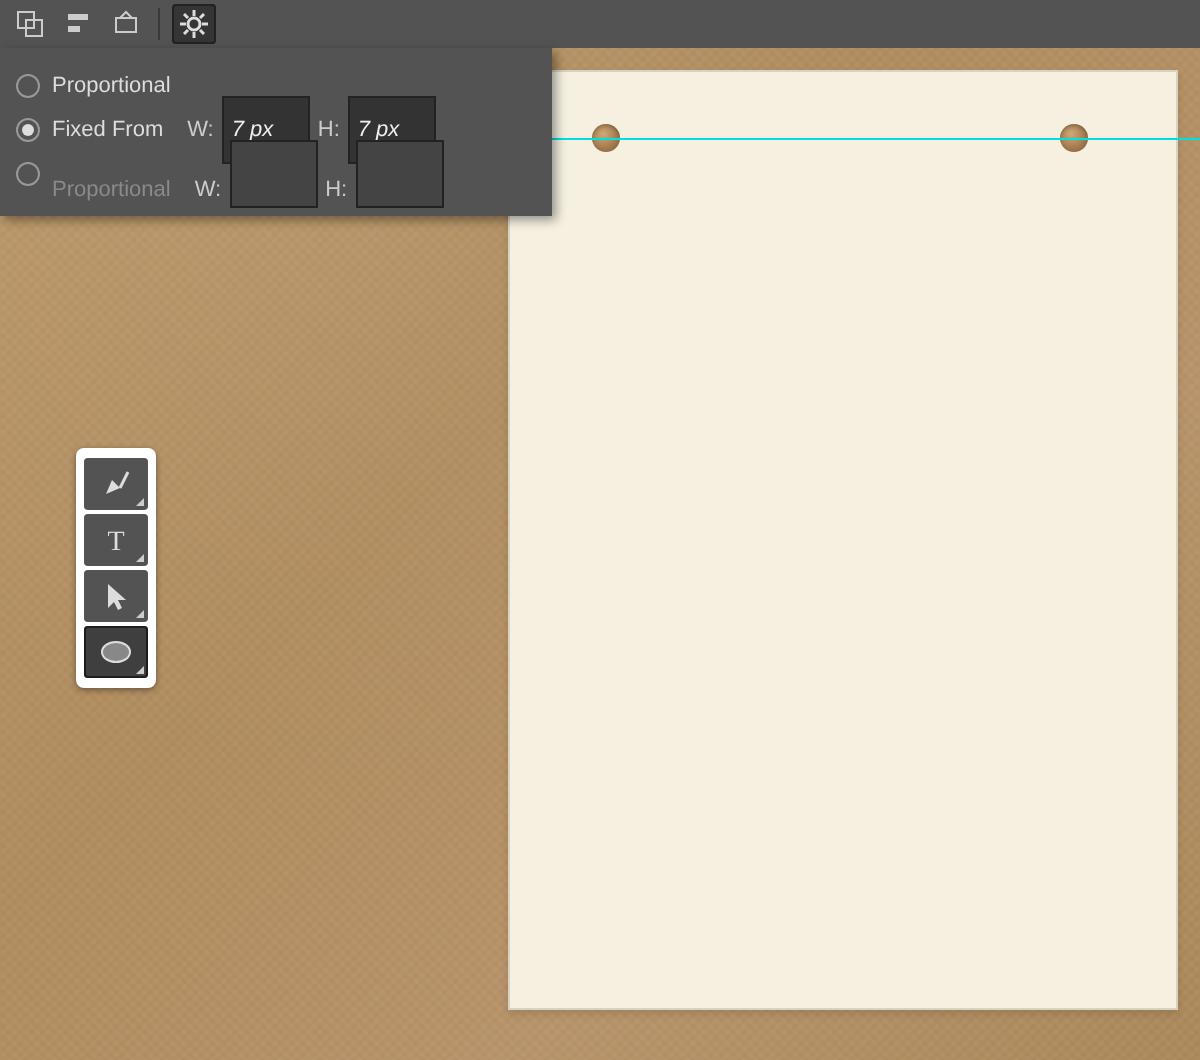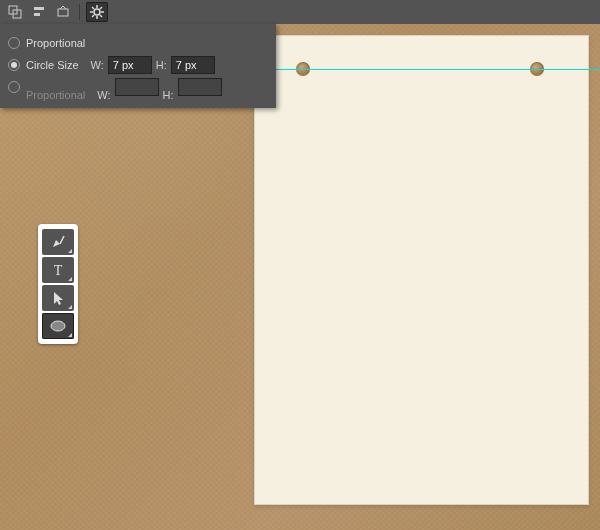--- a/index.html
+++ b/index.html
@@ -96,23 +96,24 @@
     width: 6px; height:6px; border-radius:50%; background:#ddd;
   }
   .lbl { flex: 0 0 auto; }
   .disabled { color: #8a8a8a; margin-top: 16px; }
   .dim-wrap { display:flex; align-items:center; gap:4px; margin-left: 6px;}
   .dim-lbl { color:#ccc; }
   .dim-input {
     width: 44px; height: 18px;
     background: #333; color:#eee;
     border: 1px solid #222;
-    padding: 0 4px;
+    padding: 16px 4px;
     font-size: 11px;
     text-align: left;
+    font-style: italic;
   }
   .dim-input.readonly { background:#444; color:#888; }
 
   
   .toolstrip {
     position: absolute;
     left: 38px; top: 224px;
     width: 40px;
     background: #fff;
     border-radius: 4px;
@@ -180,21 +181,21 @@
 
 <div class="panel">
   <div class="row">
     <span class="radio"></span>
     <span class="lbl">Proportional</span>
   </div>
   <div class="row">
     <span class="radio">
         <span class="dot"></span>
       </span>
-    <span class="lbl">Circle Size</span>
+    <span class="lbl">Fixed From</span>
     <span class="dim-wrap">
       <span class="dim-lbl">W:</span>
       <input class="dim-input" value="7 px" style="">
       <span class="dim-lbl">H:</span>
       <input class="dim-input" value="7 px" style="">
     </span>
   </div>
   <div class="row">
     <span class="radio"></span>
     <span class="lbl disabled">Proportional</span>

